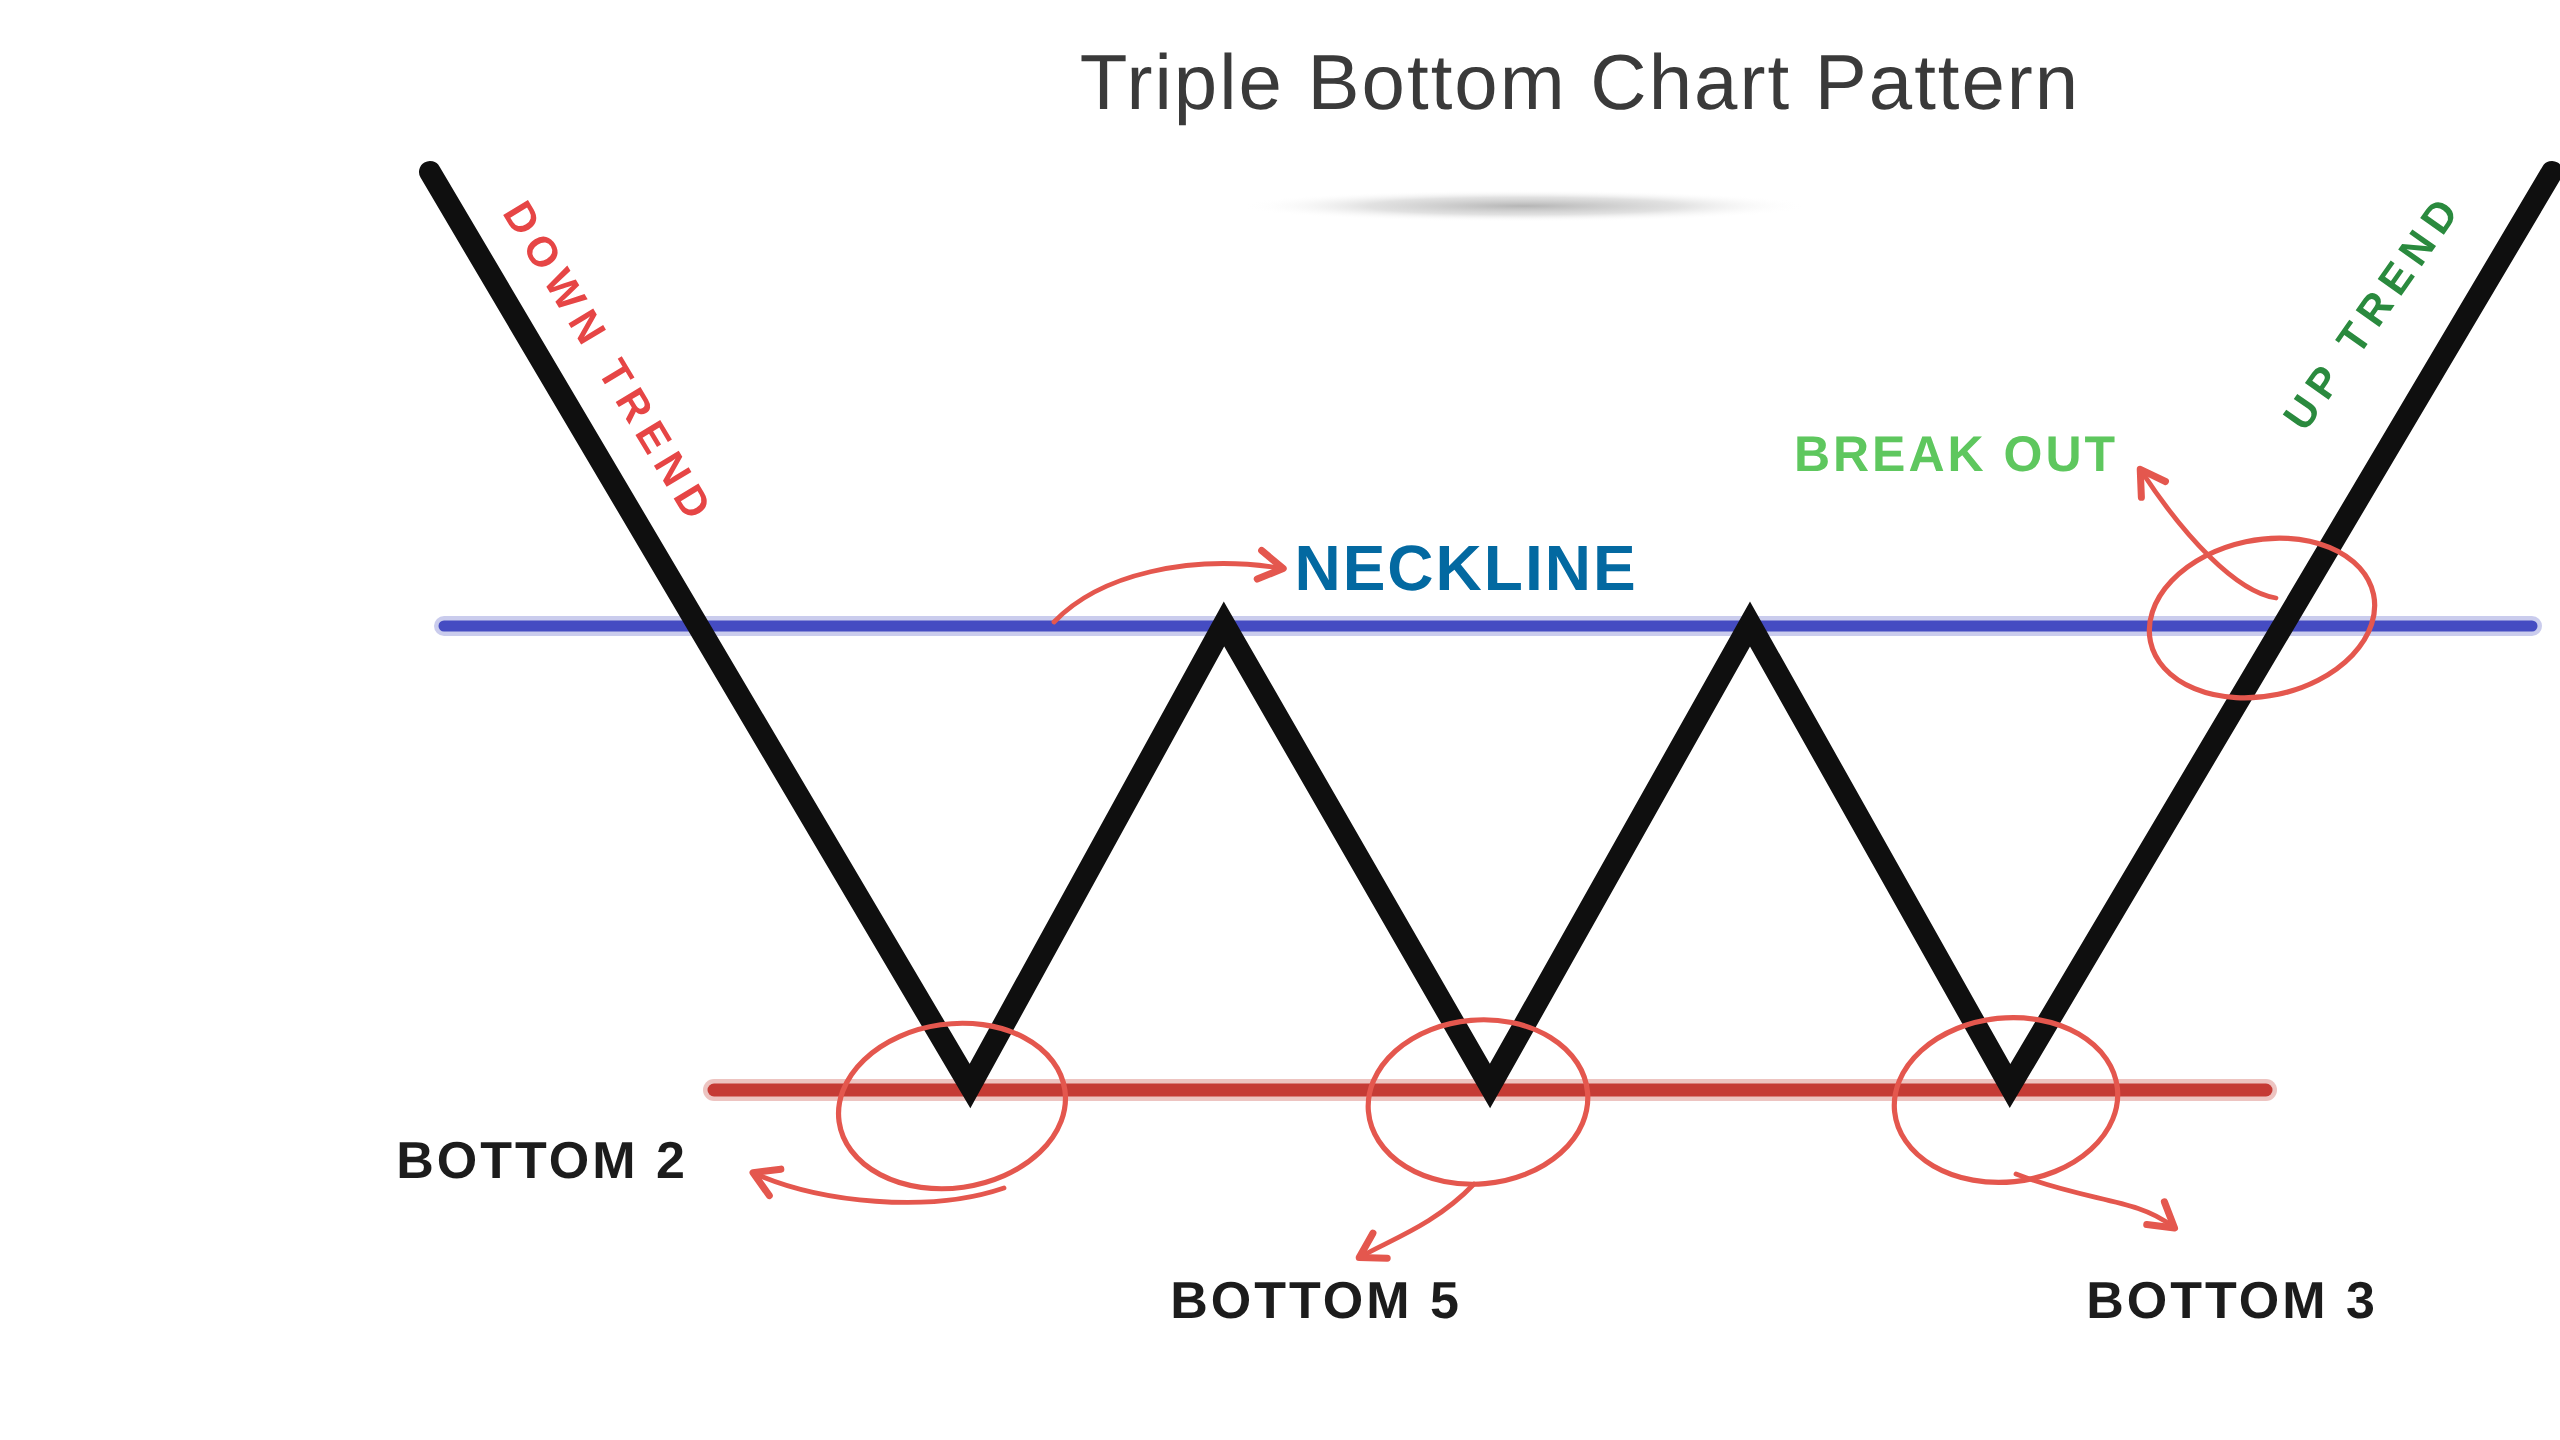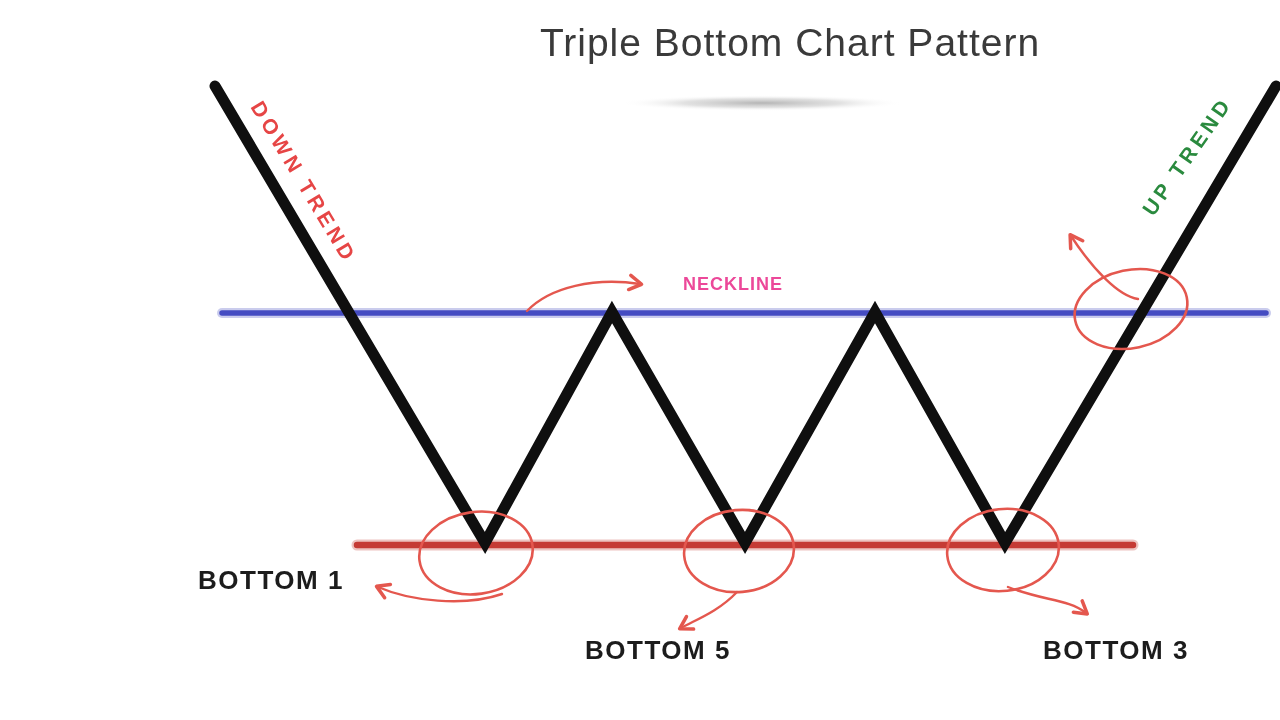--- a/index.html
+++ b/index.html
@@ -17,21 +17,21 @@
     font-weight:bold;
     transform:translate(-50%,-50%);
     line-height:1;
   }
   .title{
     font-weight:400;
     font-size:39px;
     letter-spacing:1px;
     color:#3a3a3a;
   }
-  .neckline-label{font-size:18px;letter-spacing:1px;color:#ec4899;}
+  .neckline-label{font-size:32px;letter-spacing:1px;color:#0369a1;}
   .breakout-label{font-size:25px;letter-spacing:1.5px;color:#5ec75e;}
   .bottom-label{font-size:26px;letter-spacing:1.5px;color:#1c1c1c;}
   .trend-label{font-size:21px;letter-spacing:4px;}
   .down-trend{
     color:#e64545;
     transform:translate(-50%,-50%) rotate(59deg);
   }
   .up-trend{
     color:#2a8a3e;
     transform:translate(-50%,-50%) rotate(-55deg);
@@ -78,20 +78,21 @@
   </svg>
 
   <div class="label title" style="left:790px;top:42px;">Triple Bottom Chart Pattern</div>
 
   <div class="label trend-label down-trend" style="left:304px;top:182px;">DOWN TREND</div>
 
   <div class="label trend-label up-trend" style="left:1187px;top:156px;">UP TREND</div>
 
   <div class="label neckline-label" style="left:733px;top:284px;">NECKLINE</div>
 
+  <div class="label breakout-label" style="left:978px;top:228px;">BREAK OUT</div>
 
-  <div class="label bottom-label" style="left:271px;top:580px;">BOTTOM 1</div>
+  <div class="label bottom-label" style="left:271px;top:580px;">BOTTOM 2</div>
 
   <div class="label bottom-label" style="left:658px;top:650px;">BOTTOM 5</div>
 
   <div class="label bottom-label" style="left:1080px;top:650px;margin-left:36px;">BOTTOM 3</div>
 
 </div>
 
 </body></html>

